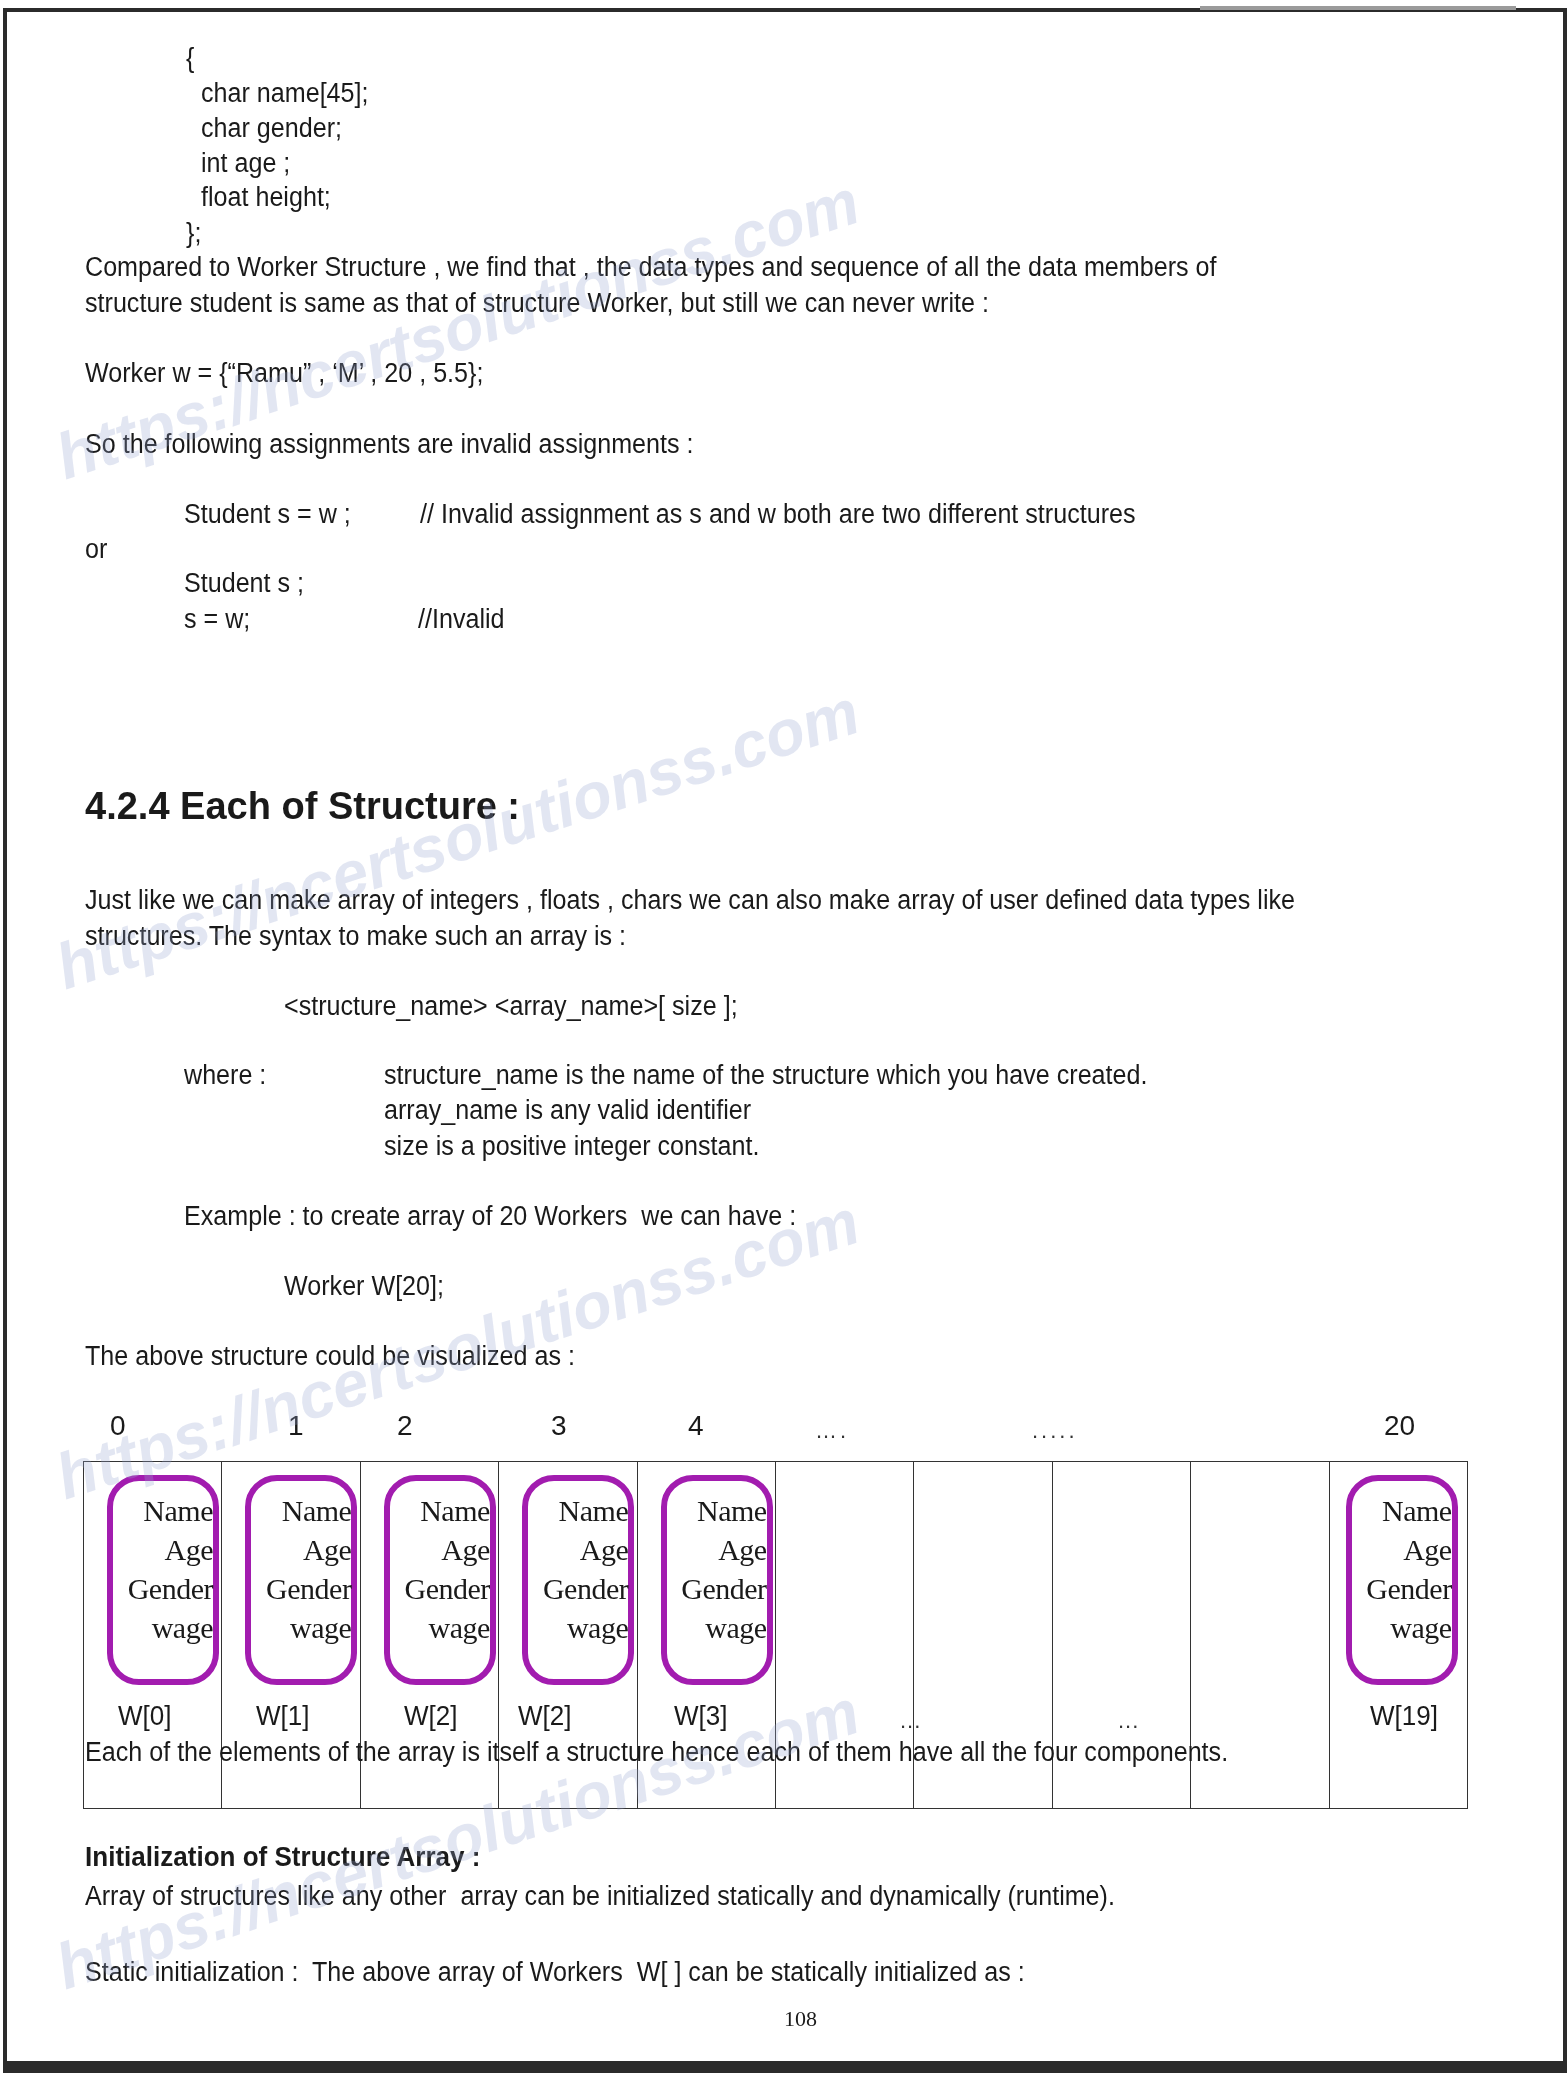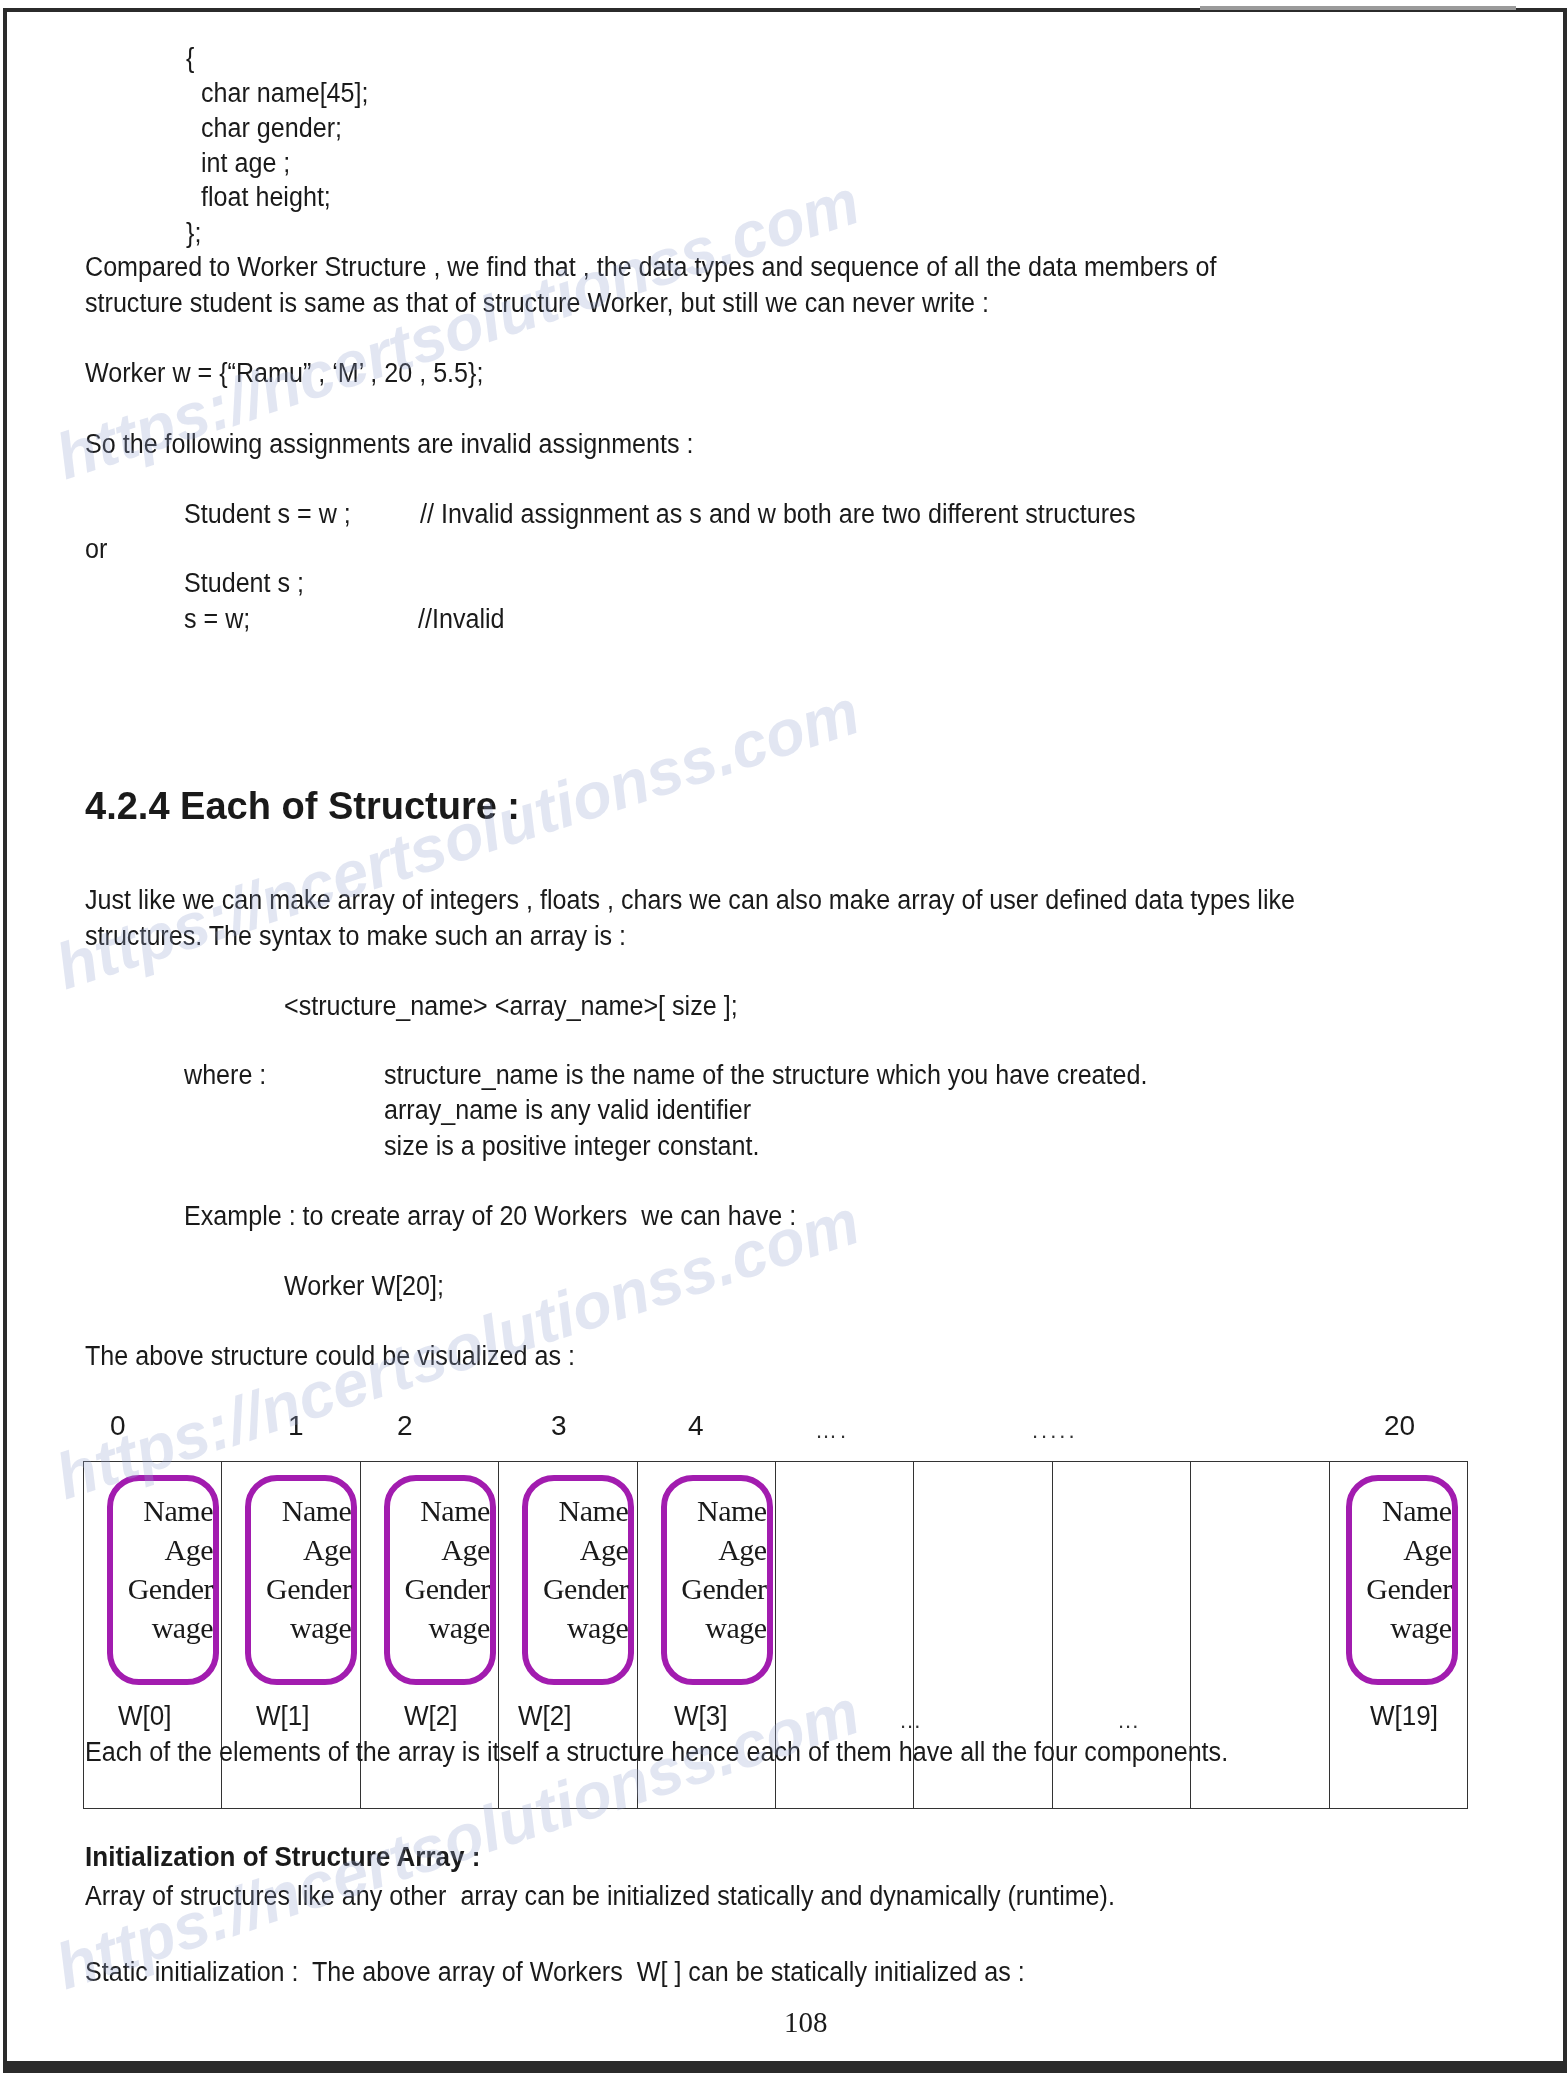--- a/index.html
+++ b/index.html
@@ -4,21 +4,21 @@
 <style>
   html, body { margin:0; padding:0; }
   body { width:1568px; height:2073px; background:#ffffff; position:relative; overflow:hidden;
          font-family:"Liberation Sans", sans-serif; color:#1a1a1a; }
   .frame { position:absolute; left:3px; top:8px; width:1556px; height:2049px;
            border:4px solid #2b2b2b; border-bottom-width:14px; box-sizing:content-box; }
   .scan-top { position:absolute; left:1200px; top:6px; width:316px; height:4px; background:#9a9a9a; }
   .t { position:absolute; white-space:pre; font-size:27px; line-height:32px; transform:scaleX(0.93); transform-origin:left center; }
   .h2 { position:absolute; white-space:pre; font-size:38px; font-weight:bold; line-height:44px; }
   .h3 { position:absolute; white-space:pre; font-size:28px; font-weight:bold; line-height:32px; transform:scaleX(0.93); transform-origin:left center; }
-  .pageno { position:absolute; left:784px; top:2006px; font-family:"Liberation Serif", serif; font-size:29px; }
+  .pageno { position:absolute; left:784px; top:2006px; font-family:"Liberation Serif", serif; font-size:22px; }
   .watermark { position:absolute; font-family:"Liberation Sans", sans-serif; font-weight:bold; font-style:italic;
                font-size:64px; color:rgba(150,165,210,0.28); transform:rotate(-18deg); transform-origin:left bottom; white-space:nowrap; pointer-events:none; }
   .diagram { position:absolute; left:83px; top:1461px; width:1385px; height:348px; border:1.5px solid #333; display:flex; box-sizing:border-box; }
   .cell { flex:1; border-right:1.5px solid #333; position:relative; }
   .cell:last-child { border-right:none; }
   .struct { position:absolute; left:23px; top:13px; width:112px; height:210px; border:6px solid #a21caf; border-radius:32px;
             box-sizing:border-box; font-family:"Liberation Serif", serif; font-size:30px; line-height:39px; text-align:right; padding-top:10px; }
   .struct div { letter-spacing:-0.5px; }
   .idx { position:absolute; top:1410px; font-size:28px; line-height:32px; }
   .wl { position:absolute; top:1700px; font-size:28px; line-height:32px; transform:scaleX(0.93); transform-origin:left center; }

